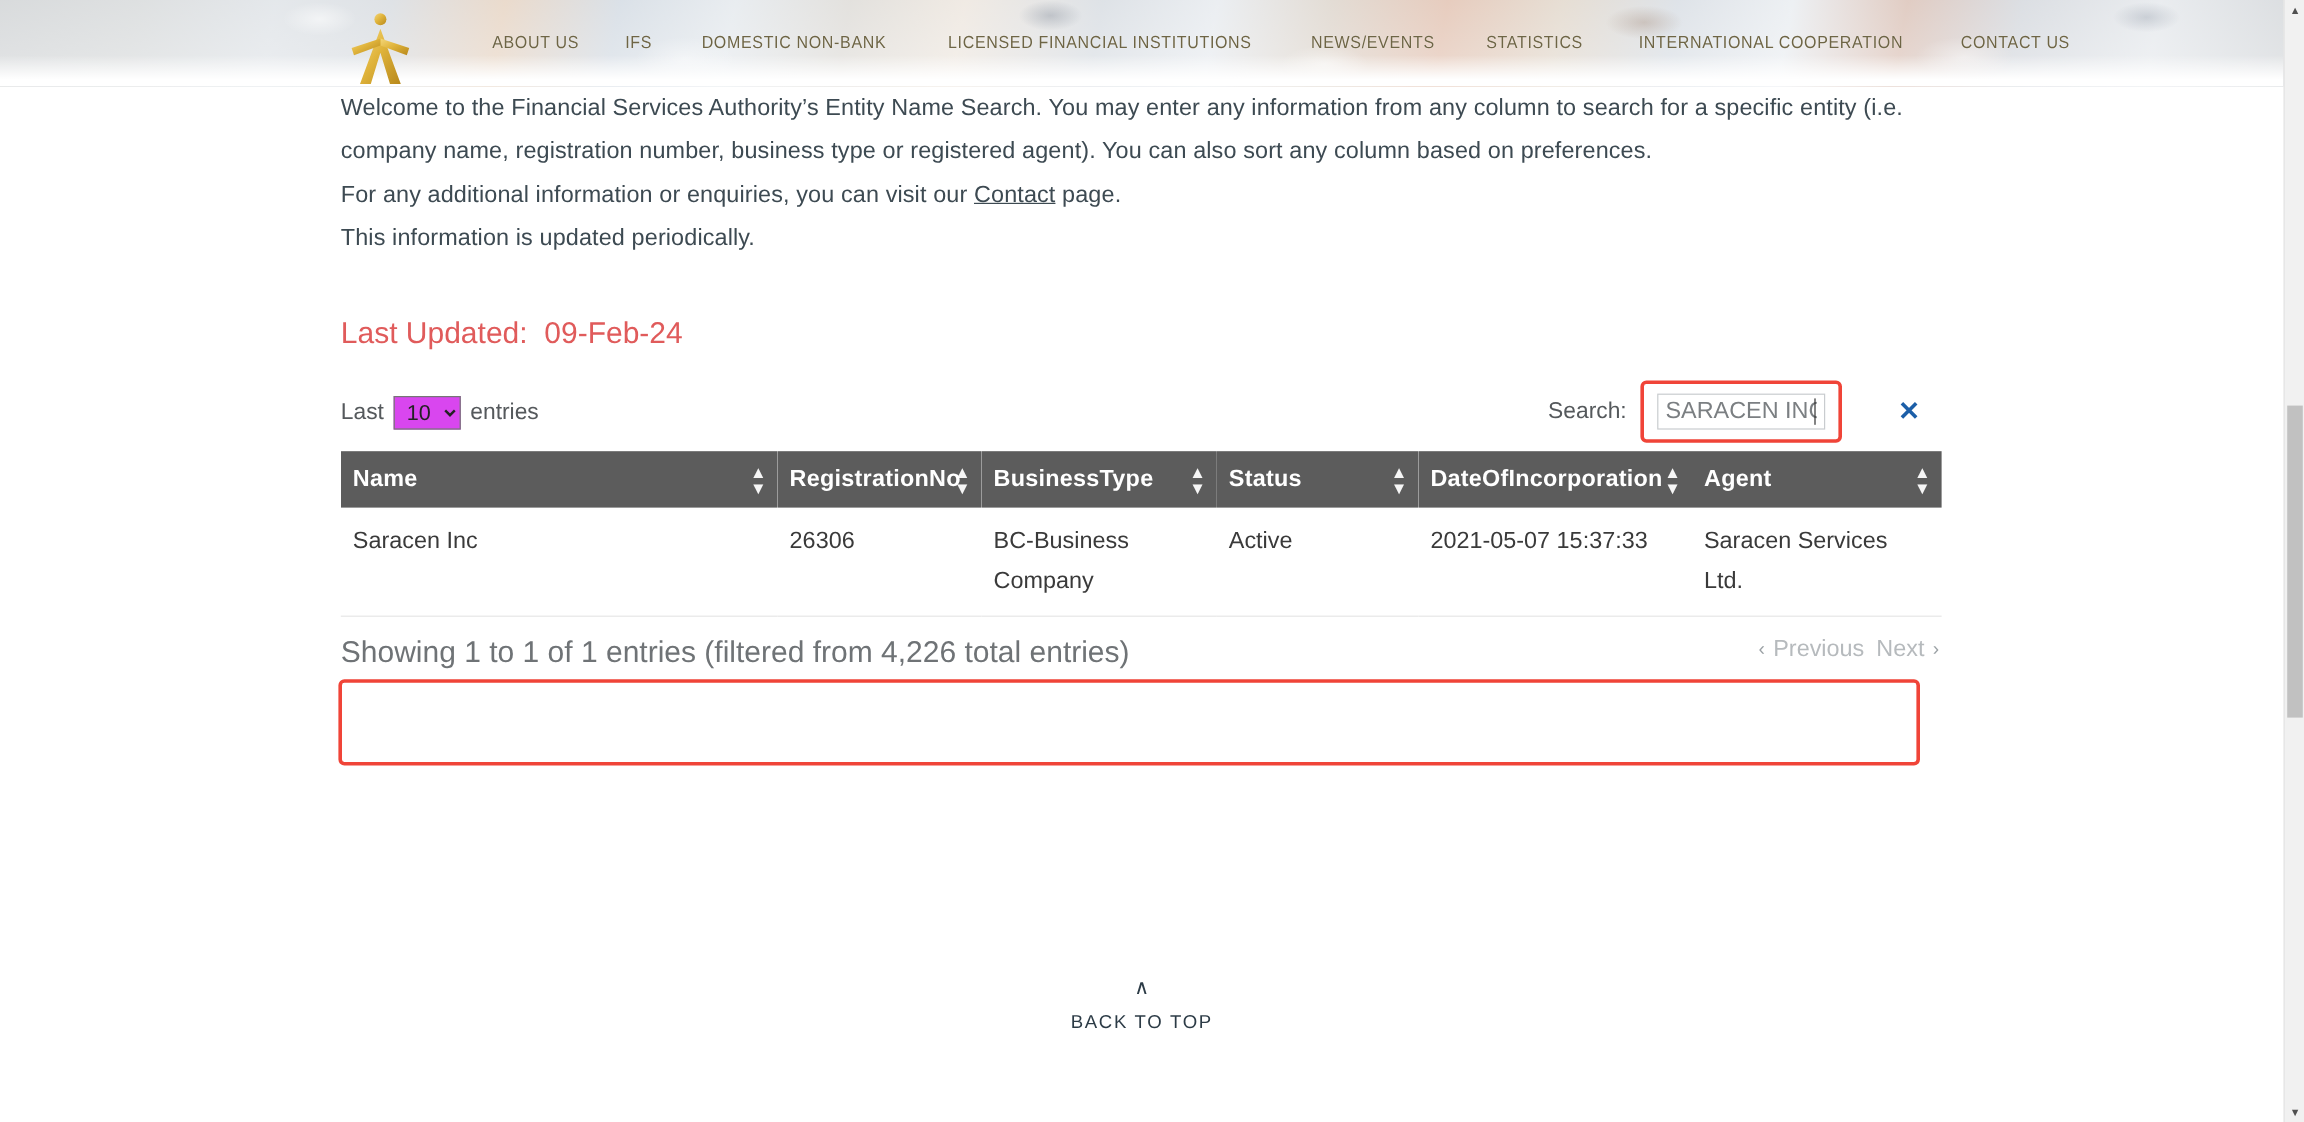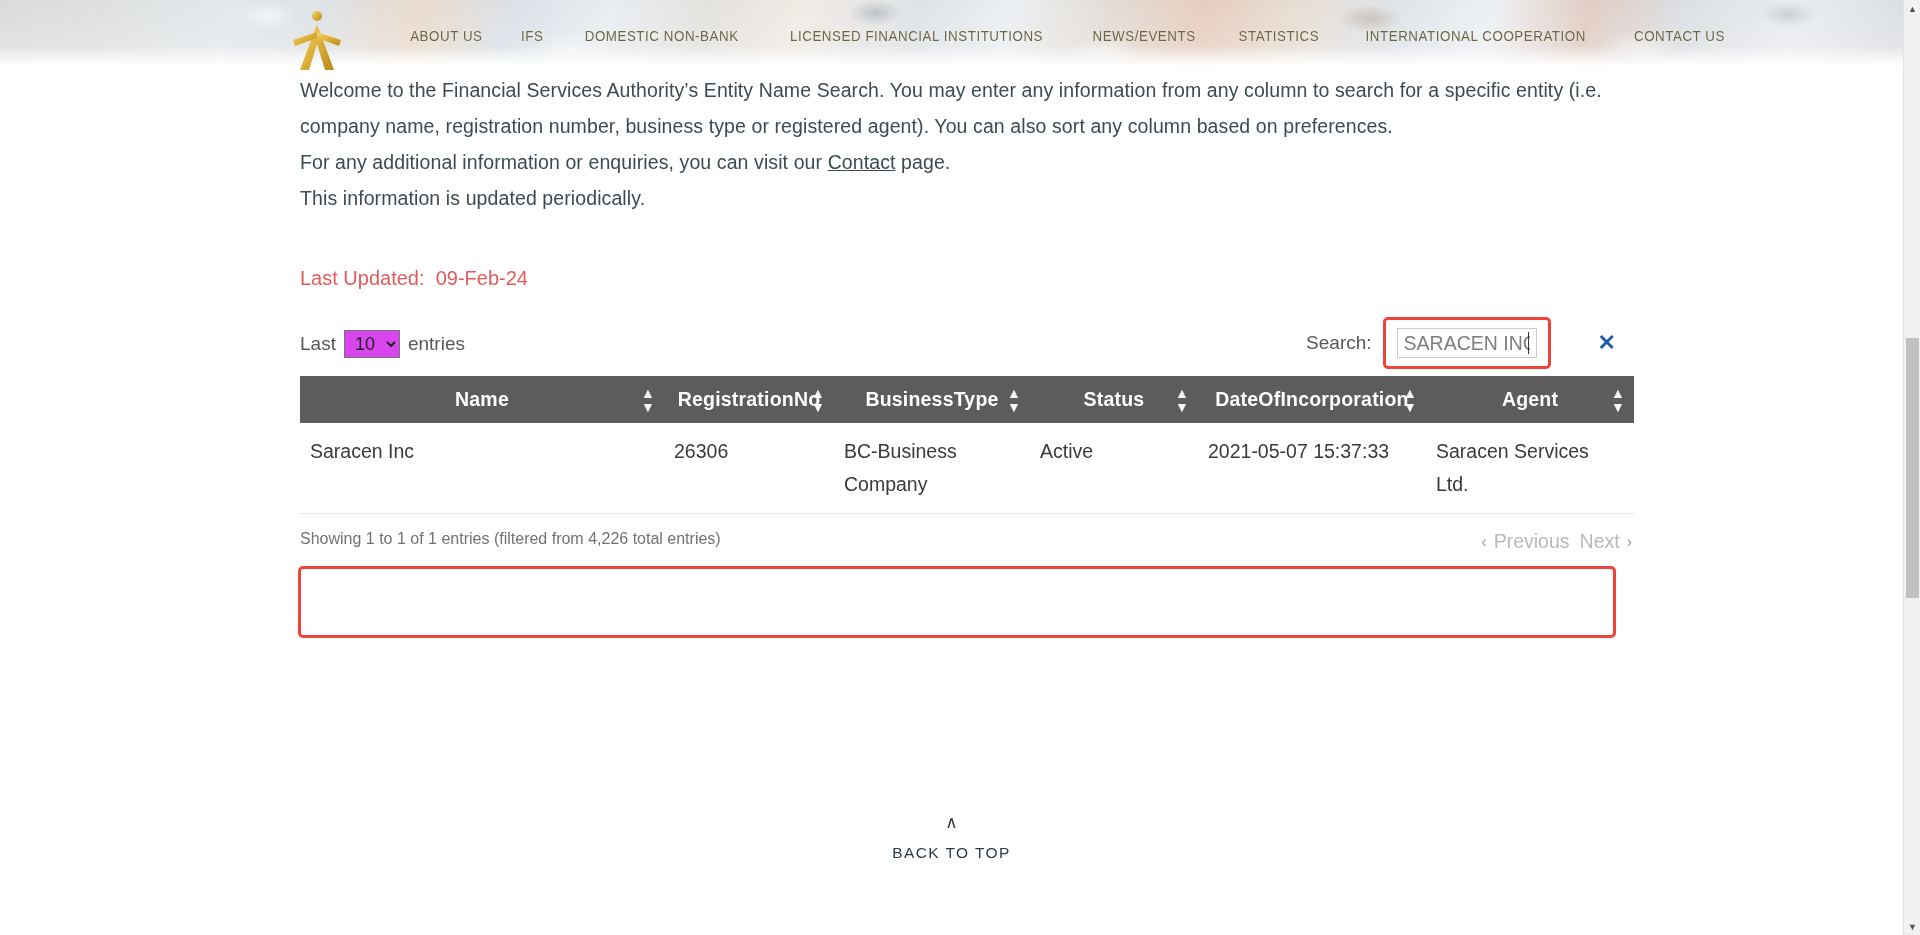--- a/index.html
+++ b/index.html
@@ -82,21 +82,20 @@
     font-weight: 400;
     transform: scaleX(0.92);
     text-shadow: 0 0 1px rgba(255,255,255,0.7);
   }
 
   
   #content {
     position: absolute;
     left: 0; top: 72px;
     width: 1903px;
-    padding-left: 16px;
   }
   .content-inner {
     margin-left: 284px;
     width: 1334px;
   }
 
   p.body-text {
     font-family: "Liberation Sans Narrow", "Liberation Sans", sans-serif;
     font-size: 19.5px;
     line-height: 36px;
@@ -108,21 +107,21 @@
   .para-2 { margin-top: 47px; }
   .para-3 { margin-top: 47px; }
   .contact-link {
     color: #3d4a52;
     text-decoration: underline;
     cursor: pointer;
   }
   .last-updated {
     margin-top: 48px;
     font-family: "Liberation Sans Narrow", "Liberation Sans", sans-serif;
-    font-size: 20px;
+    font-size: 25px;
     line-height: 28px;
     color: #e05b5b;
   }
 
   
   #table-controls {
     margin-top: 38px;
     position: relative;
     height: 40px;
   }
@@ -208,21 +207,21 @@
     border-collapse: collapse;
     table-layout: fixed;
     position: relative;
   }
   #entity-table thead th {
     background: #5c5c5c;
     color: #ffffff;
     font-family: "Liberation Sans Narrow", "Liberation Sans", sans-serif;
     font-size: 19.5px;
     font-weight: 700;
-    text-align: center;
+    text-align: left;
     padding: 12px 10px 12px 10px;
     position: relative;
     cursor: pointer;
     white-space: nowrap;
     letter-spacing: 0.2px;
   }
   #entity-table thead th .sort-icon {
     position: absolute;
     right: 9px;
     top: 50%;
@@ -264,21 +263,21 @@
 
   
   #table-footer {
     margin-top: 16px;
     position: relative;
     height: 34px;
   }
   #table-info {
     position: absolute; left: 0; top: 0;
     font-family: "Liberation Sans Narrow", "Liberation Sans", sans-serif;
-    font-size: 16px;
+    font-size: 25px;
     color: #6f7376;
   }
   #pagination {
     position: absolute; right: 0; top: 0;
     display: flex;
     align-items: center;
     gap: 0;
     font-family: "Liberation Sans Narrow", "Liberation Sans", sans-serif;
     font-size: 19.5px;
     color: #b6babd;

